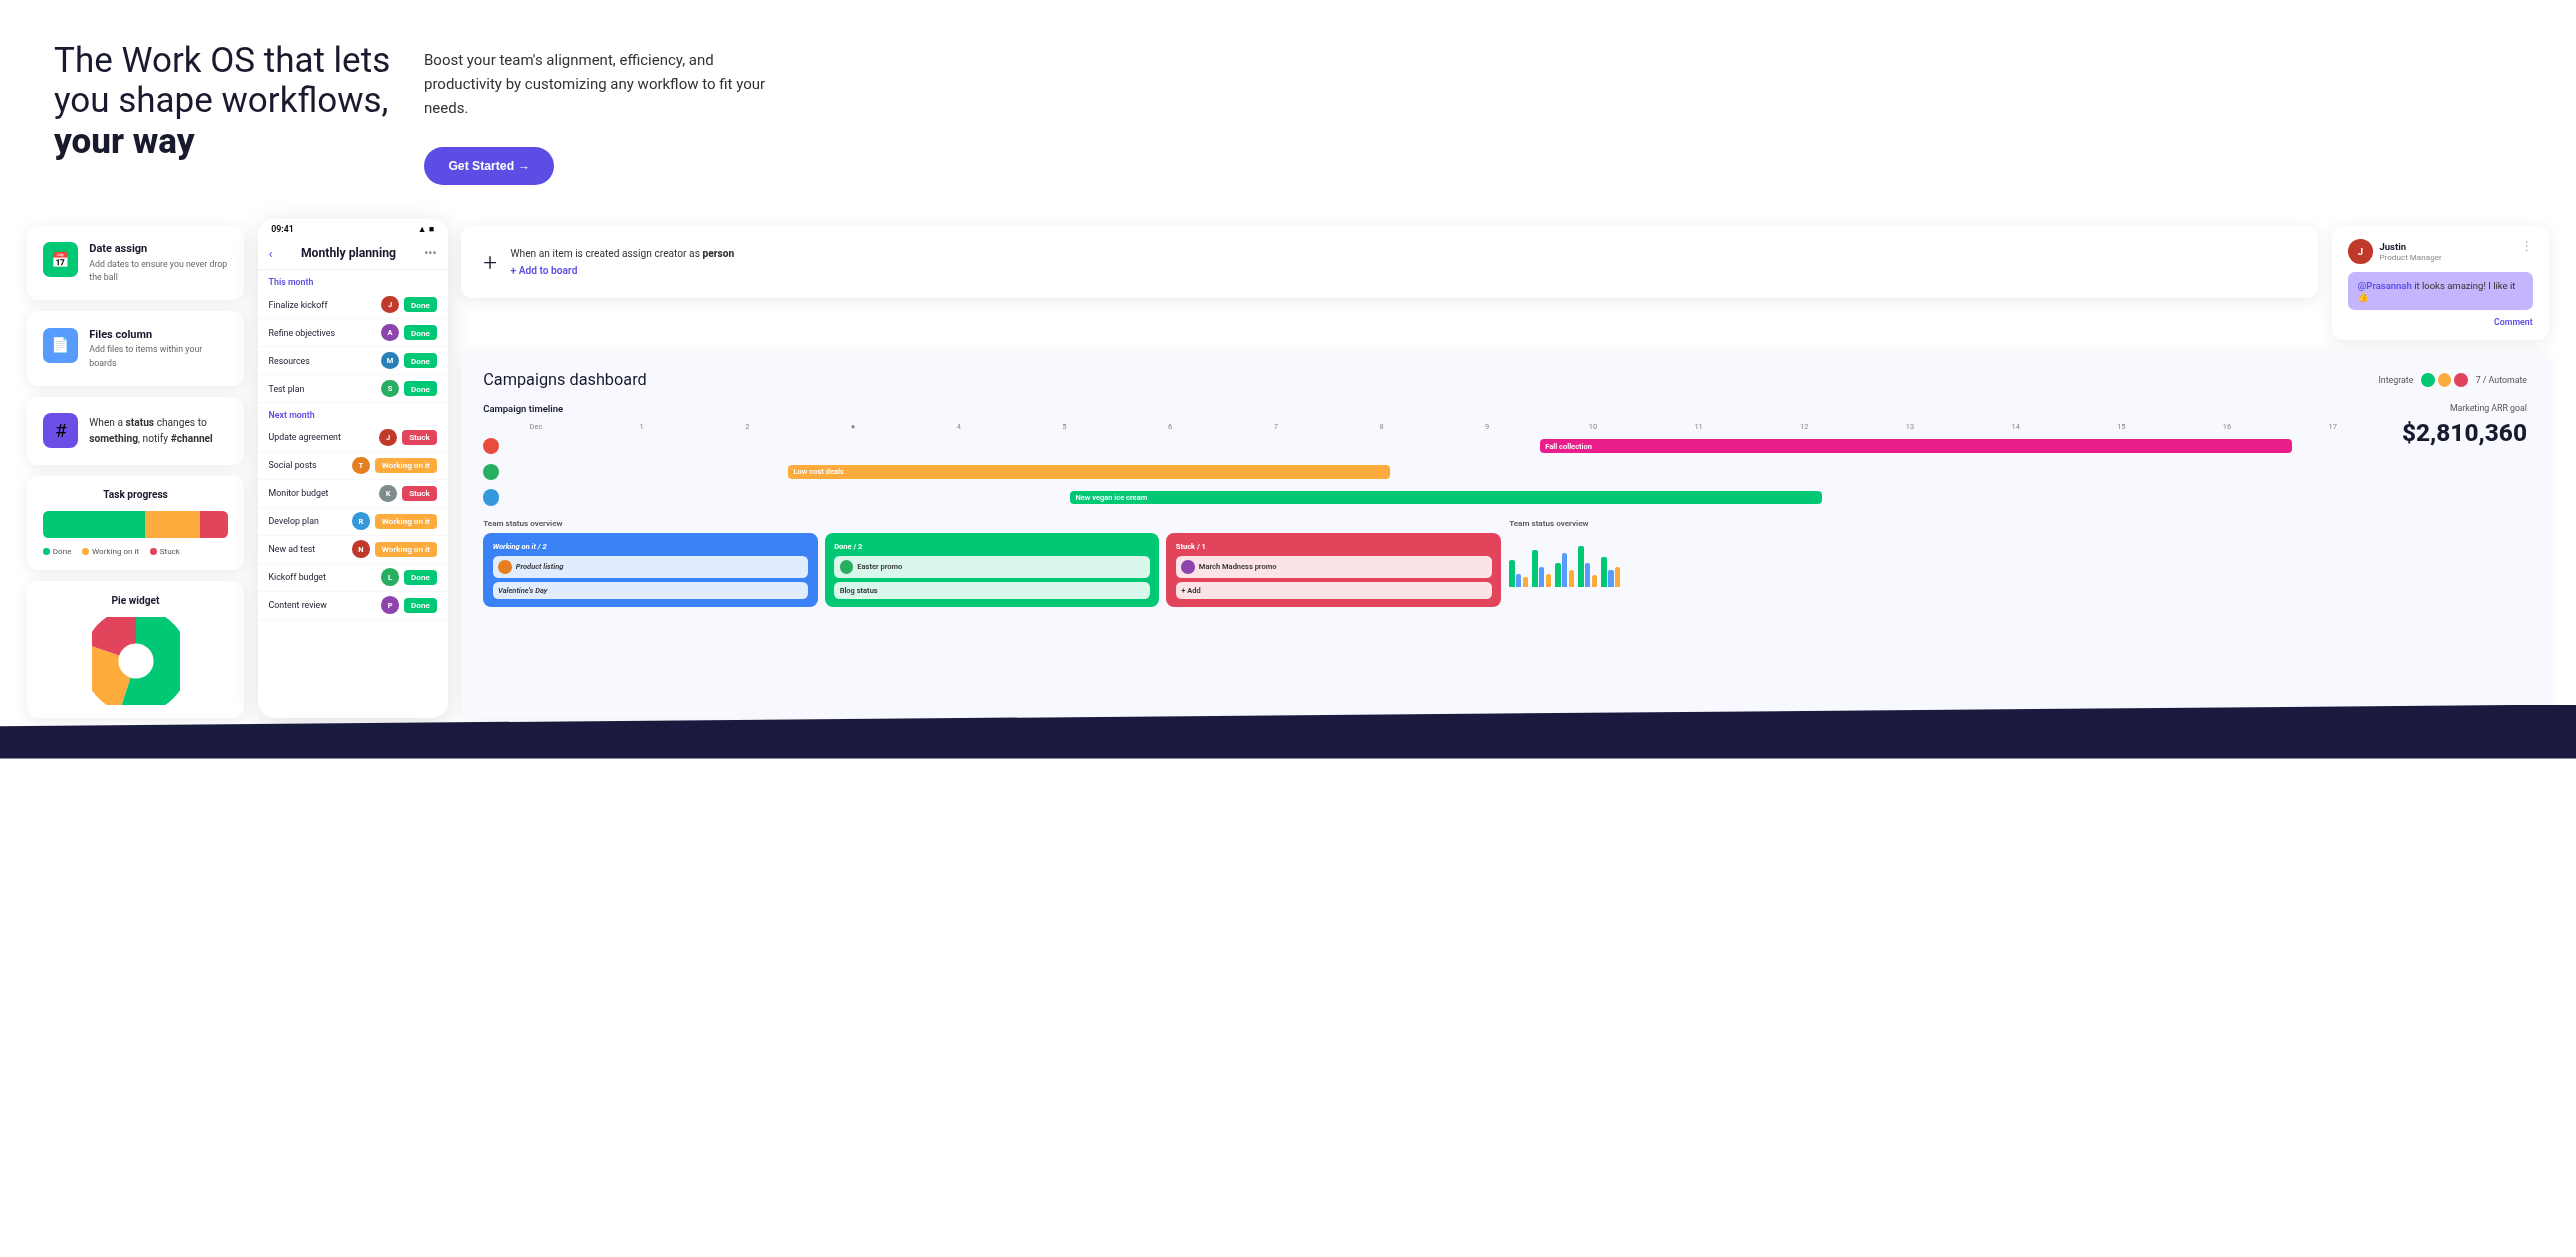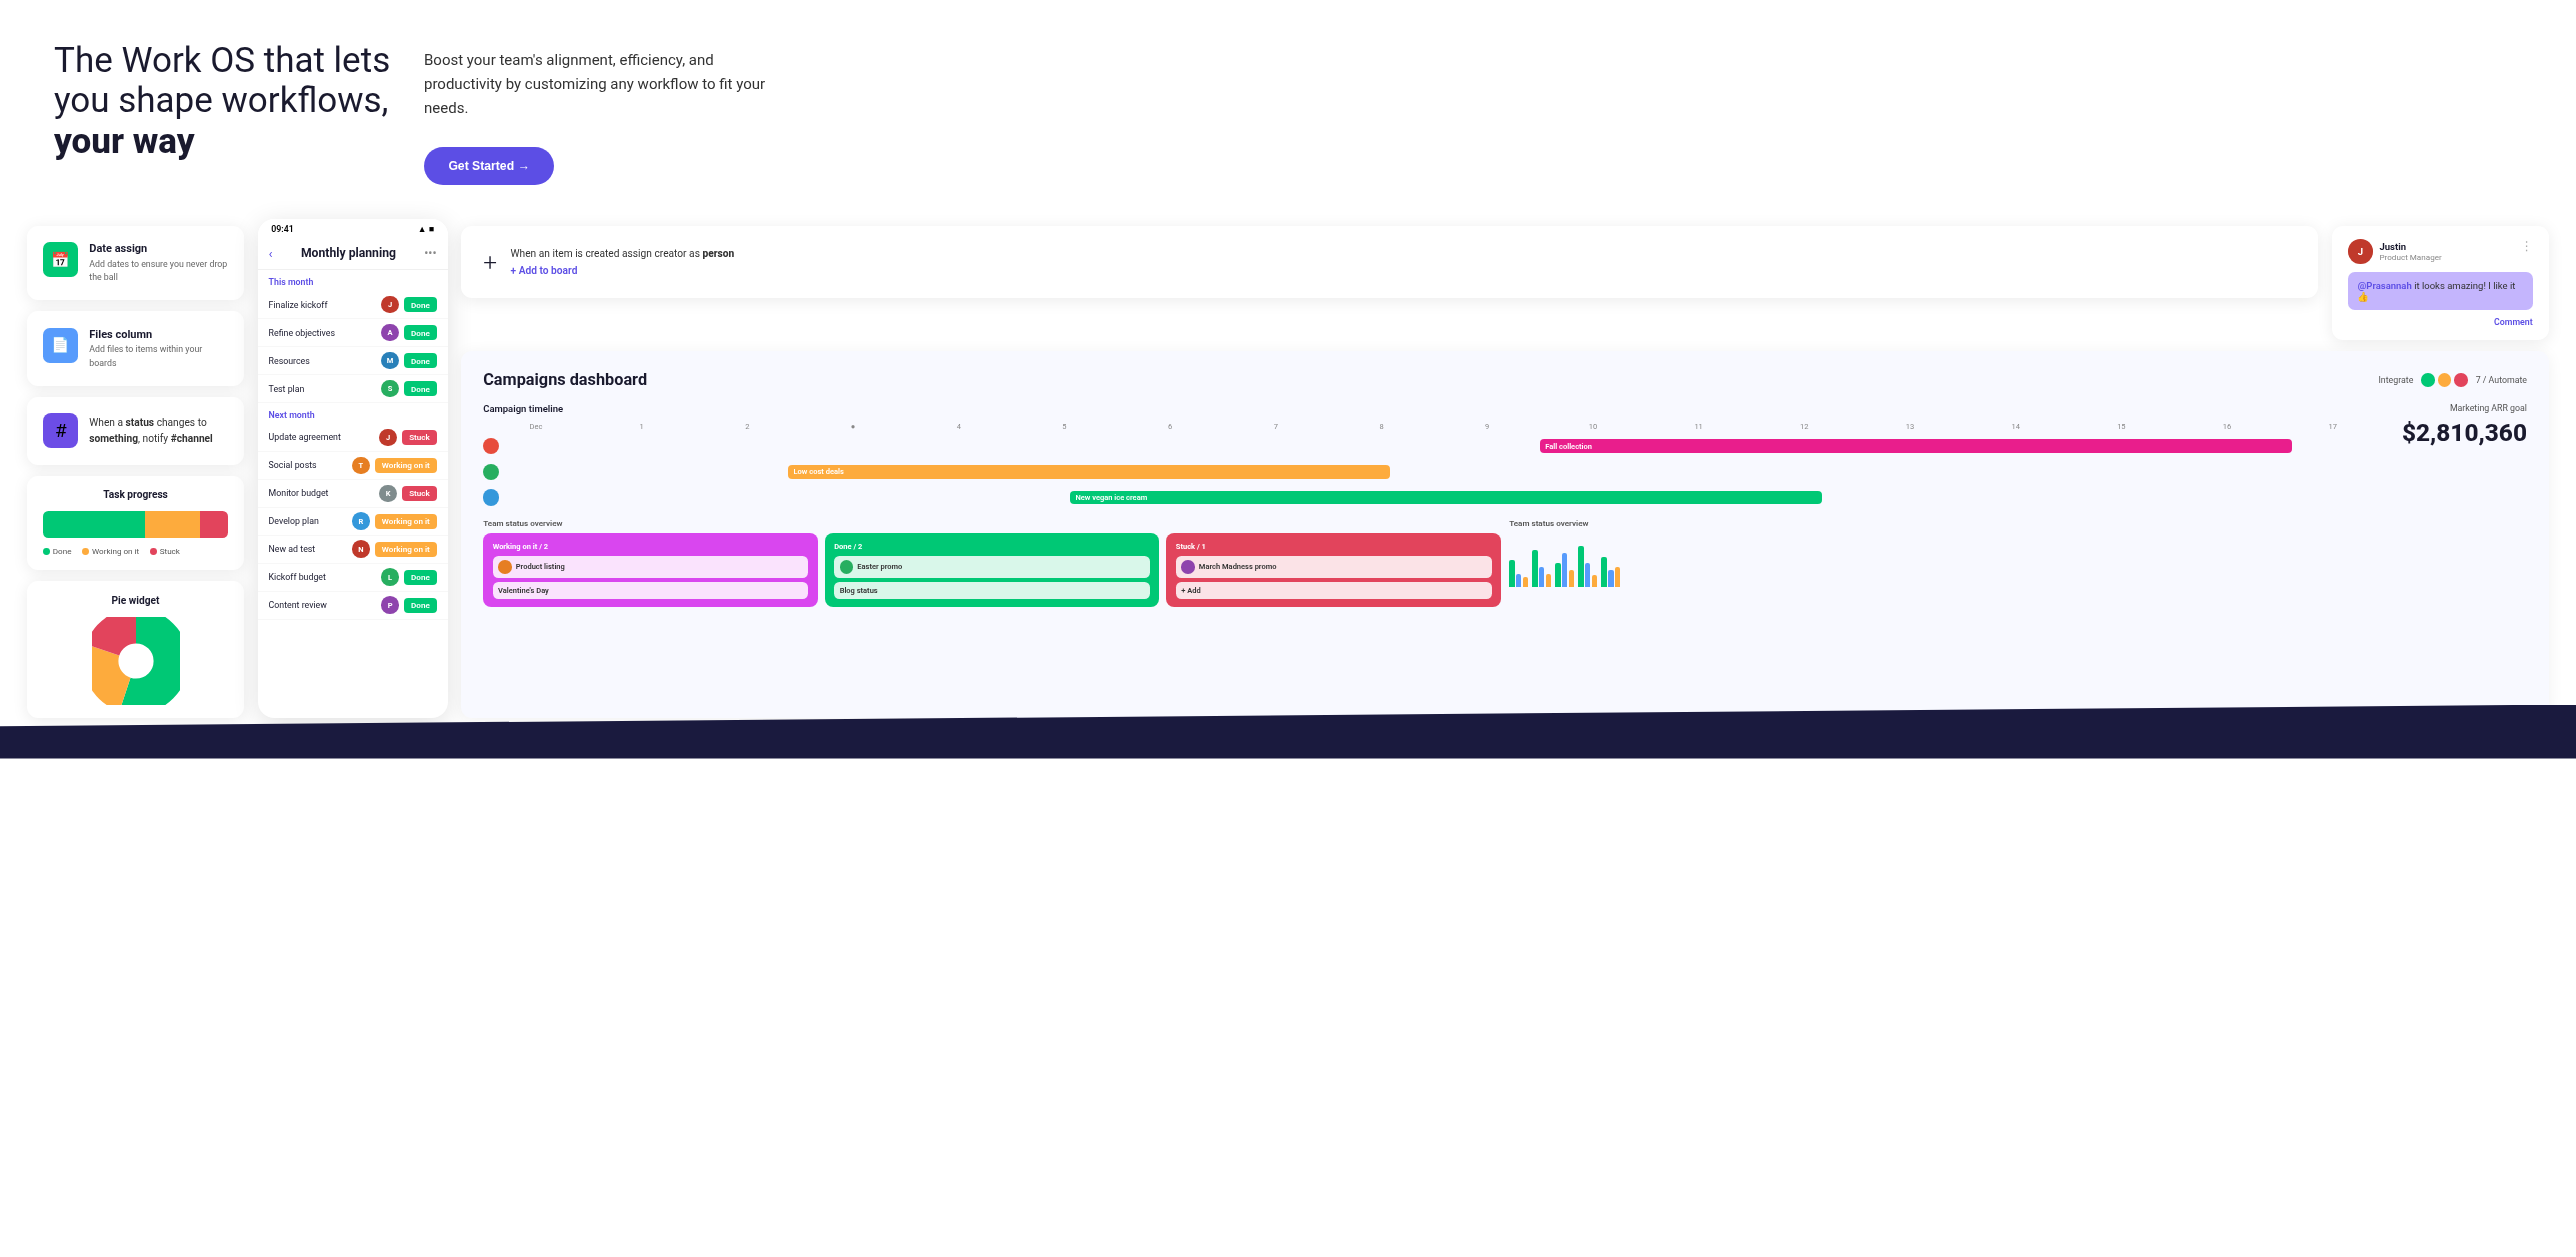--- a/index.html
+++ b/index.html
@@ -433,21 +433,21 @@
 
     .dashboard-header {
       display: flex;
       justify-content: space-between;
       align-items: center;
       margin-bottom: 13.6px;
     }
 
     .dashboard-title {
       font-size: 16.3px;
-      font-weight: 700;
+      font-weight: 400;
       color: #1a1a2e;
     }
 
     .dashboard-actions {
       display: flex;
       gap: 8.1px;
       align-items: center;
       font-size: 8.8px;
       color: #555;
     }
@@ -527,21 +527,21 @@
       font-weight: 800;
       color: #1a1a2e;
     }
 
     .team-status-card {
       border-radius: 8.1px;
       padding: 8.1px 9.5px;
       flex: 1;
     }
 
-    .ts-working { background: #d946ef; }
+    .ts-working { background: #3b82f6; font-style: italic; }
     .ts-done { background: #00c875; }
     .ts-stuck { background: #e2445c; }
 
     .ts-label {
       font-size: 7.5px;
       font-weight: 700;
       color: #fff;
       margin-bottom: 5.4px;
     }
 

